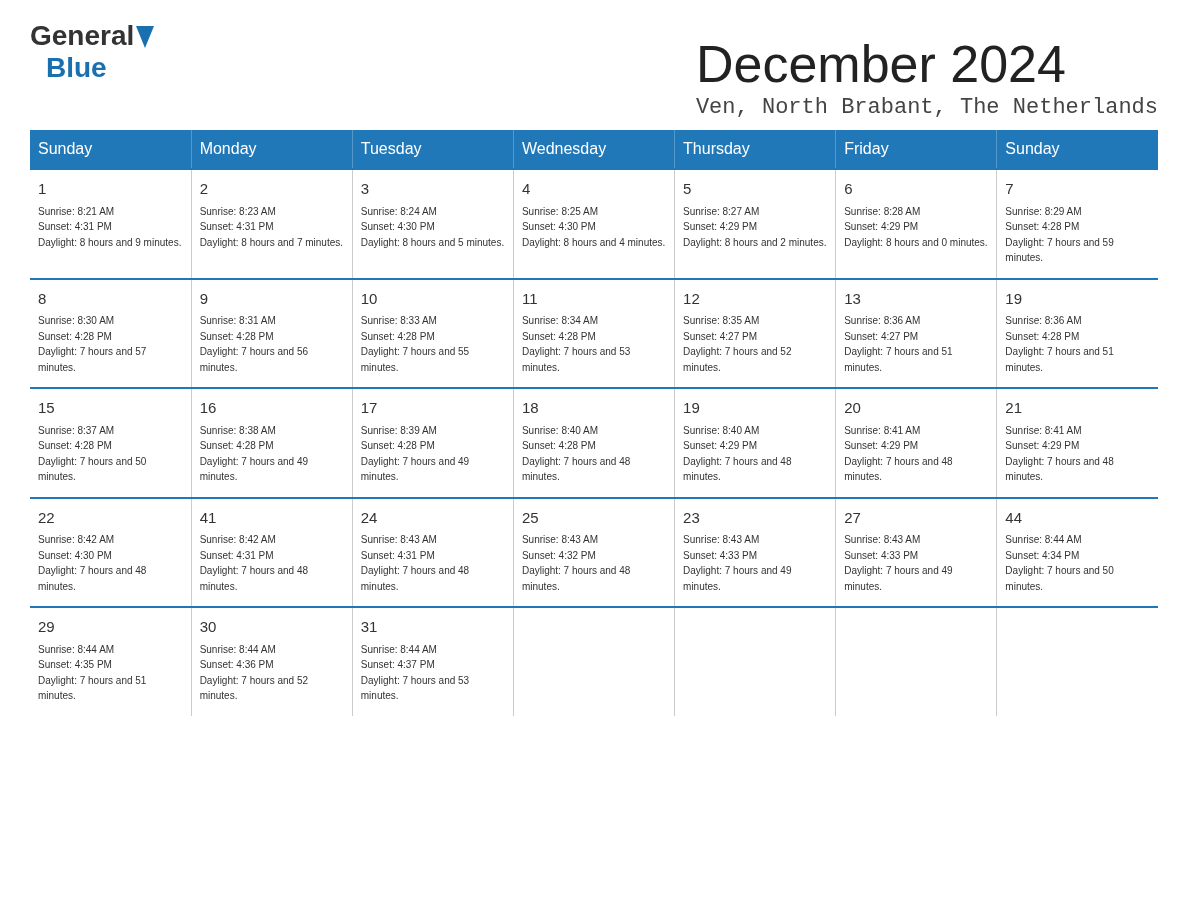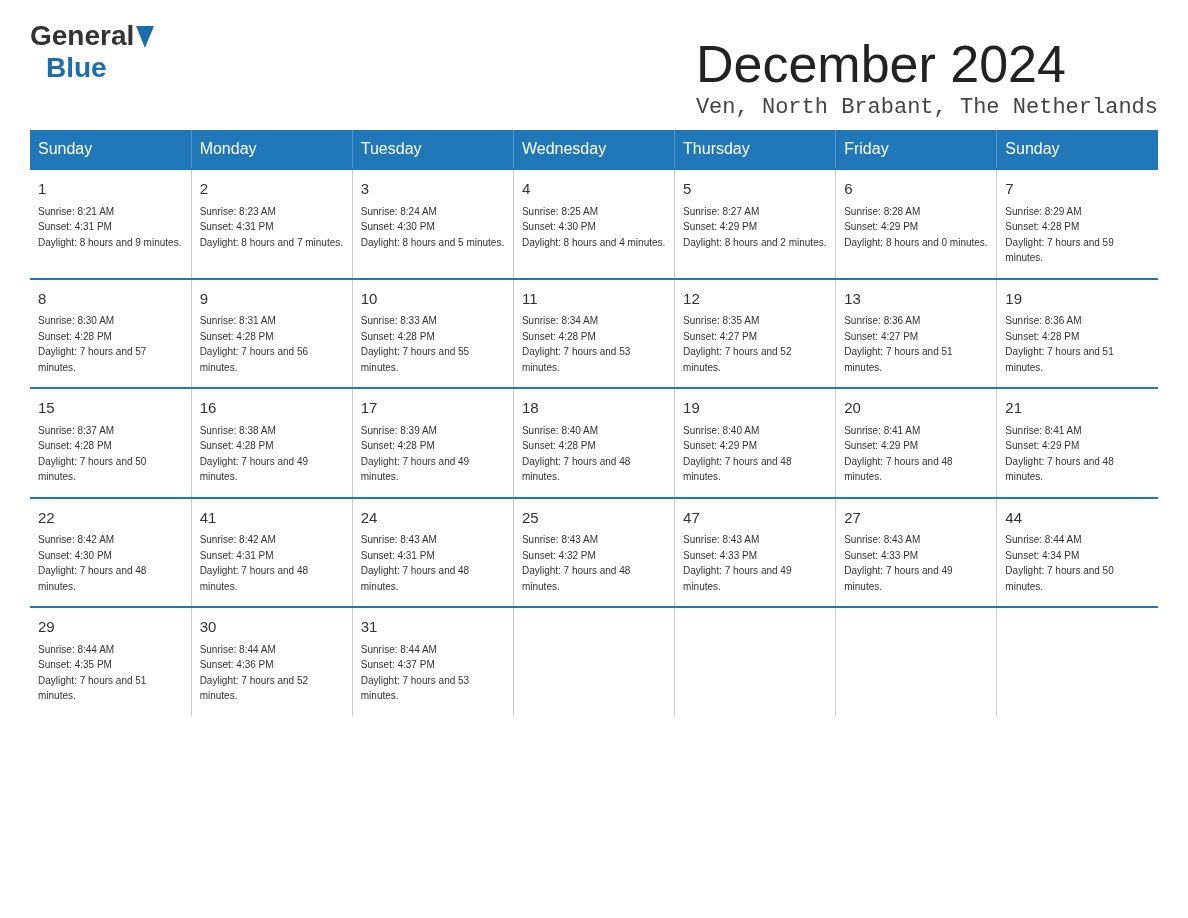--- a/index.html
+++ b/index.html
@@ -230,21 +230,21 @@
         </td>
         <td>
           <span class="day-number">24</span>
           <div class="day-info">Sunrise: 8:43 AM<br>Sunset: 4:31 PM<br>Daylight: 7 hours and 48 minutes.</div>
         </td>
         <td>
           <span class="day-number">25</span>
           <div class="day-info">Sunrise: 8:43 AM<br>Sunset: 4:32 PM<br>Daylight: 7 hours and 48 minutes.</div>
         </td>
         <td>
-          <span class="day-number">47</span>
+          <span class="day-number">23</span>
           <div class="day-info">Sunrise: 8:43 AM<br>Sunset: 4:33 PM<br>Daylight: 7 hours and 49 minutes.</div>
         </td>
         <td>
           <span class="day-number">27</span>
           <div class="day-info">Sunrise: 8:43 AM<br>Sunset: 4:33 PM<br>Daylight: 7 hours and 49 minutes.</div>
         </td>
         <td>
           <span class="day-number">44</span>
           <div class="day-info">Sunrise: 8:44 AM<br>Sunset: 4:34 PM<br>Daylight: 7 hours and 50 minutes.</div>
         </td>

